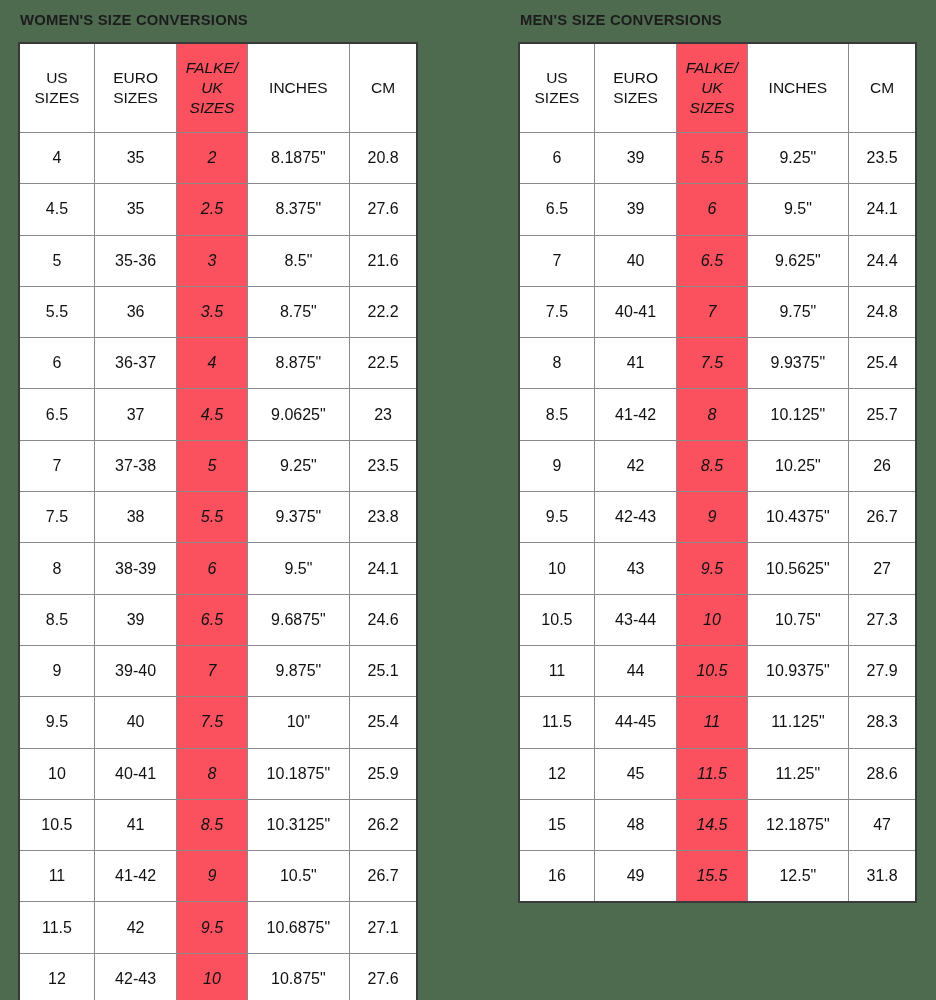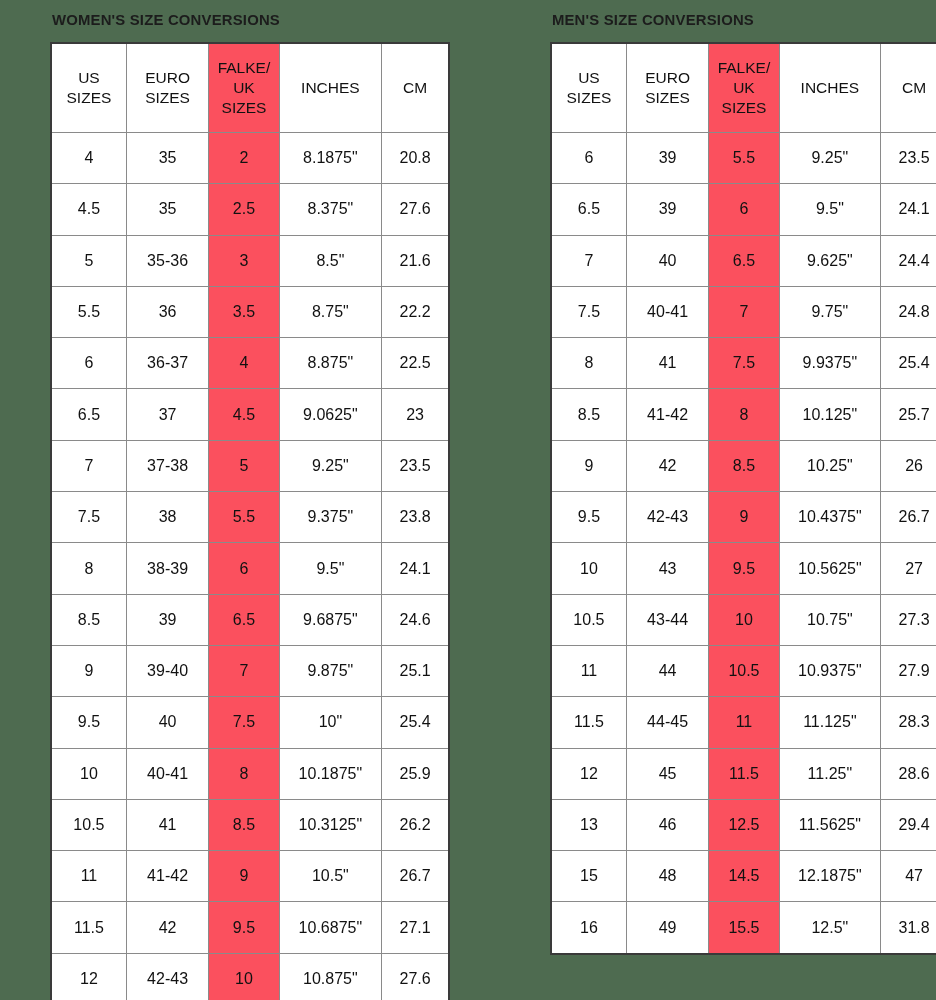--- a/index.html
+++ b/index.html
@@ -12,21 +12,20 @@
     background: #4e6b50;
     font-family: "Liberation Sans", sans-serif;
     overflow: hidden;
   }
 
   .page {
     position: relative;
     width: 868px;
     height: 1000px;
     box-sizing: border-box;
-    margin-left: 32px;
   }
 
   .table-block {
     position: absolute;
     top: 0;
   }
   .table-block.women { left: 18px; width: 400px; }
   .table-block.men   { left: 518px; width: 399px; }
 
   .block-title {
@@ -79,21 +78,21 @@
   .col-uk    { width: 70px; }
   .col-in    { width: 102px; }
   .col-cm    { width: 67px; }
 
   .men .col-us   { width: 75px; }
   .men .col-euro { width: 82px; }
   .men .col-uk   { width: 70px; }
   .men .col-in   { width: 101px; }
   .men .col-cm   { width: 67px; }
 
-  .hl { background: #fb505e; }
+  .hl { background: #fb505e; font-style: italic; }
 
   .hdr-line { display: block; }
 </style>
 </head>
 <body>
 
 <div class="page">
 
   <div class="table-block women">
     <div class="block-title">WOMEN'S SIZE CONVERSIONS</div>
@@ -371,27 +370,20 @@
             <td>28.3</td>
           </tr>
           <tr>
             <td>12</td>
             <td>45</td>
             <td class="hl">11.5</td>
             <td>11.25"</td>
             <td>28.6</td>
           </tr>
           <tr>
-            <td>13</td>
-            <td>46</td>
-            <td class="hl">12.5</td>
-            <td>11.5625"</td>
-            <td>29.4</td>
-          </tr>
-          <tr>
             <td>15</td>
             <td>48</td>
             <td class="hl">14.5</td>
             <td>12.1875"</td>
             <td>47</td>
           </tr>
           <tr>
             <td>16</td>
             <td>49</td>
             <td class="hl">15.5</td>

